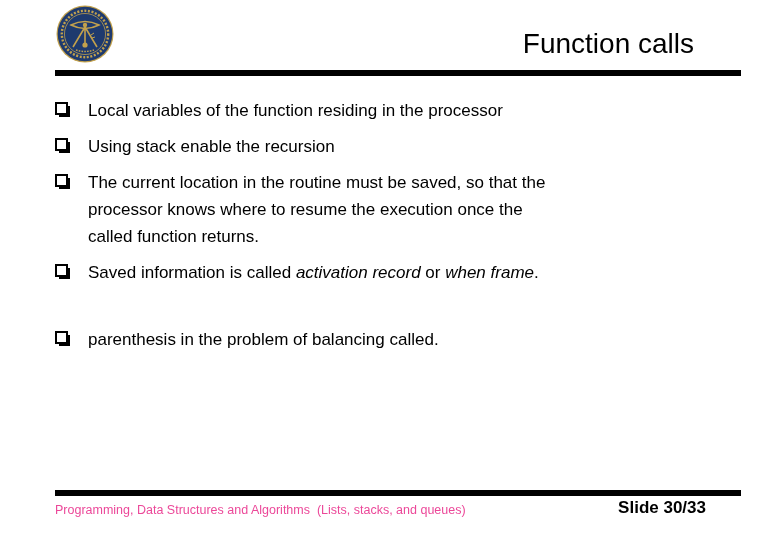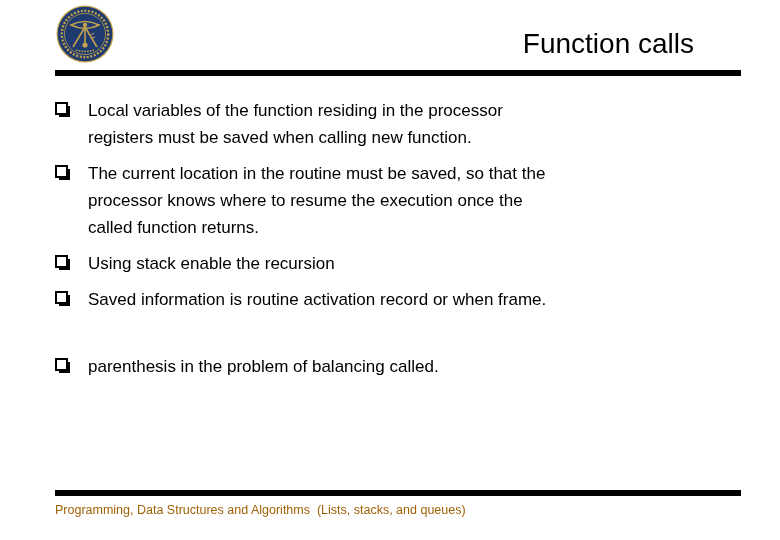--- a/index.html
+++ b/index.html
@@ -87,40 +87,40 @@
   .bullet-text {
     font-size: 17px;
     line-height: 27px;
     color: #000000;
   }
   .bullet-text .line {
     display: block;
     white-space: nowrap;
   }
   .bullet-text .seg { white-space: pre; }
-  .bullet-text .italic { }
+  .bullet-text .italic { font-style: italic; }
   .para-gap { height: 31px; }
 
   
   .footer-rule {
     position: absolute;
     left: 55px;
     top: 490px;
     width: 690px;
     height: 6px;
     background: #000000;
   }
   .footer-left {
     position: absolute;
     left: 55px;
     top: 503px;
     font-size: 12.5px;
     line-height: 15px;
     white-space: pre;
-    color: #a16207;
+    color: #ec4899;
   }
   .footer-right {
     position: absolute;
     right: 35px;
     top: 498px;
     font-size: 17px;
     line-height: 20px;
     font-weight: 700;
     white-space: nowrap;
     color: #000000;
@@ -149,54 +149,54 @@
   </div>
   <div class="slide-title">Function calls</div>
   <div class="title-rule"></div>
 
   <div class="content">
 
     <div class="bullet-item">
       <span class="bullet-marker"></span>
       <span class="bullet-text">
         <span class="line">Local variables of the function residing in the processor</span>
-        <span class="line">registers must be saved when calling new function.</span>
+      </span>
+    </div>
+
+    <div class="bullet-item">
+      <span class="bullet-marker"></span>
+      <span class="bullet-text">
+        <span class="line">Using stack enable the recursion</span>
       </span>
     </div>
 
     <div class="bullet-item">
       <span class="bullet-marker"></span>
       <span class="bullet-text">
         <span class="line">The current location in the routine must be saved, so that the</span>
         <span class="line">processor knows where to resume the execution once the</span>
         <span class="line">called function returns.</span>
       </span>
     </div>
 
     <div class="bullet-item">
       <span class="bullet-marker"></span>
       <span class="bullet-text">
-        <span class="line">Using stack enable the recursion</span>
-      </span>
-    </div>
-
-    <div class="bullet-item">
-      <span class="bullet-marker"></span>
-      <span class="bullet-text">
-        <span class="line"><span class="seg">Saved information is routine </span><span class="seg italic">activation record</span><span class="seg"> or </span><span class="seg italic">when frame</span><span class="seg">.</span></span>
+        <span class="line"><span class="seg">Saved information is called </span><span class="seg italic">activation record</span><span class="seg"> or </span><span class="seg italic">when frame</span><span class="seg">.</span></span>
       </span>
     </div>
 
     <div class="para-gap"></div>
 
     <div class="bullet-item">
       <span class="bullet-marker"></span>
       <span class="bullet-text">
         <span class="line">parenthesis in the problem of balancing called.</span>
       </span>
     </div>
 
   </div>
 
   <div class="footer-rule"></div>
   <div class="footer-left">Programming, Data Structures and Algorithms  (Lists, stacks, and queues)</div>
+  <div class="footer-right">Slide 30/33</div>
 
 </div>
 
 </body></html>

